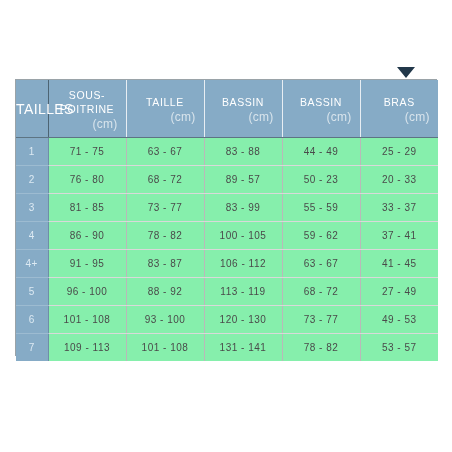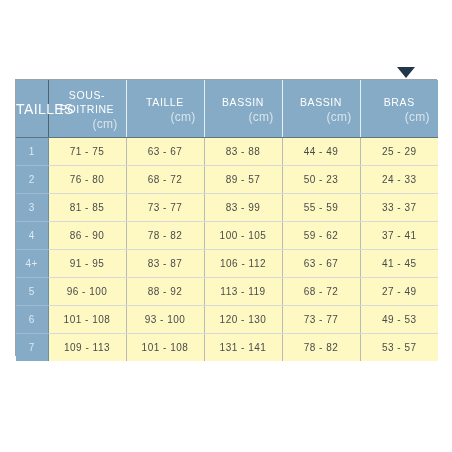--- a/index.html
+++ b/index.html
@@ -97,21 +97,21 @@
 
   
   tbody td {
     height: 27px;
     text-align: center;
     vertical-align: middle;
     padding: 0;
     font-size: 10px;
     color: #4a4a4a;
     letter-spacing: 0.5px;
-    background: #fef9c3;
+    background: #86efac;
     border-right: 1px solid #b9b9b9;
     border-bottom: 1px solid #d9d9d9;
   }
   tbody td:last-child { border-right: none; }
   tbody tr:last-child td { border-bottom: none; }
 
   td.size-cell {
     background: #86abc6;
     color: #ddeaf3;
     font-size: 10px;
@@ -185,21 +185,21 @@
           <td>44 - 49</td>
           <td>25 - 29</td>
         </tr>
 
         <tr>
           <td class="size-cell">2</td>
           <td>76 - 80</td>
           <td>68 - 72</td>
           <td>89 - 57</td>
           <td>50 - 23</td>
-          <td>24 - 33</td>
+          <td>20 - 33</td>
         </tr>
 
         <tr>
           <td class="size-cell">3</td>
           <td>81 - 85</td>
           <td>73 - 77</td>
           <td>83 - 99</td>
           <td>55 - 59</td>
           <td>33 - 37</td>
         </tr>

